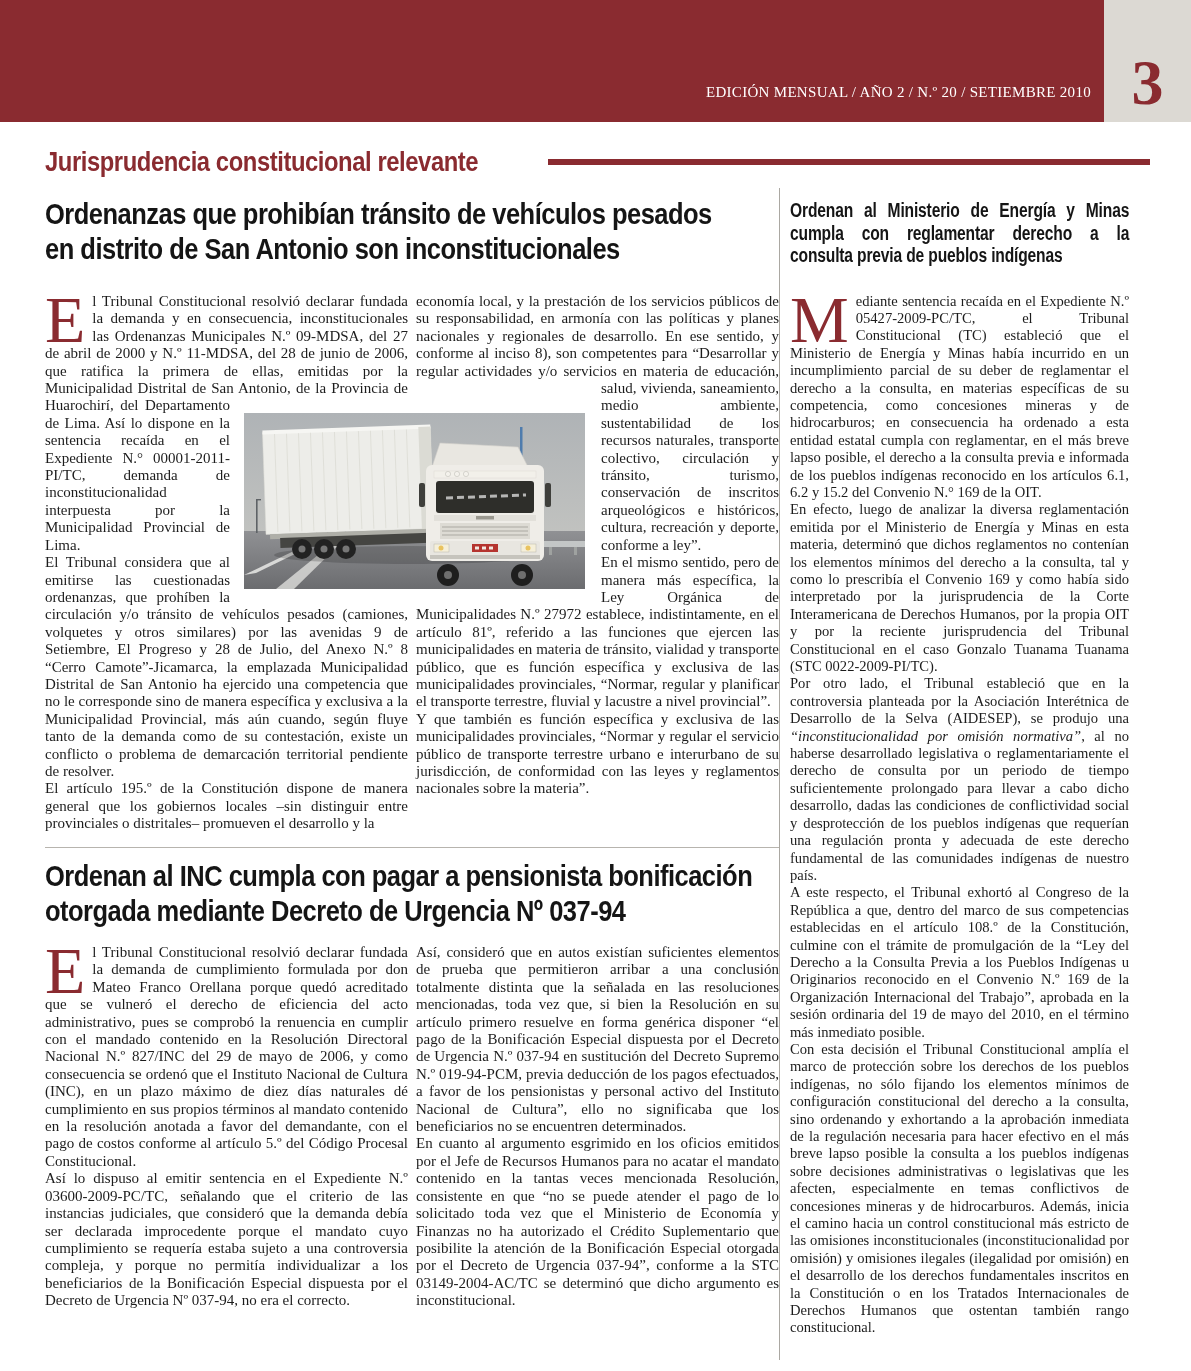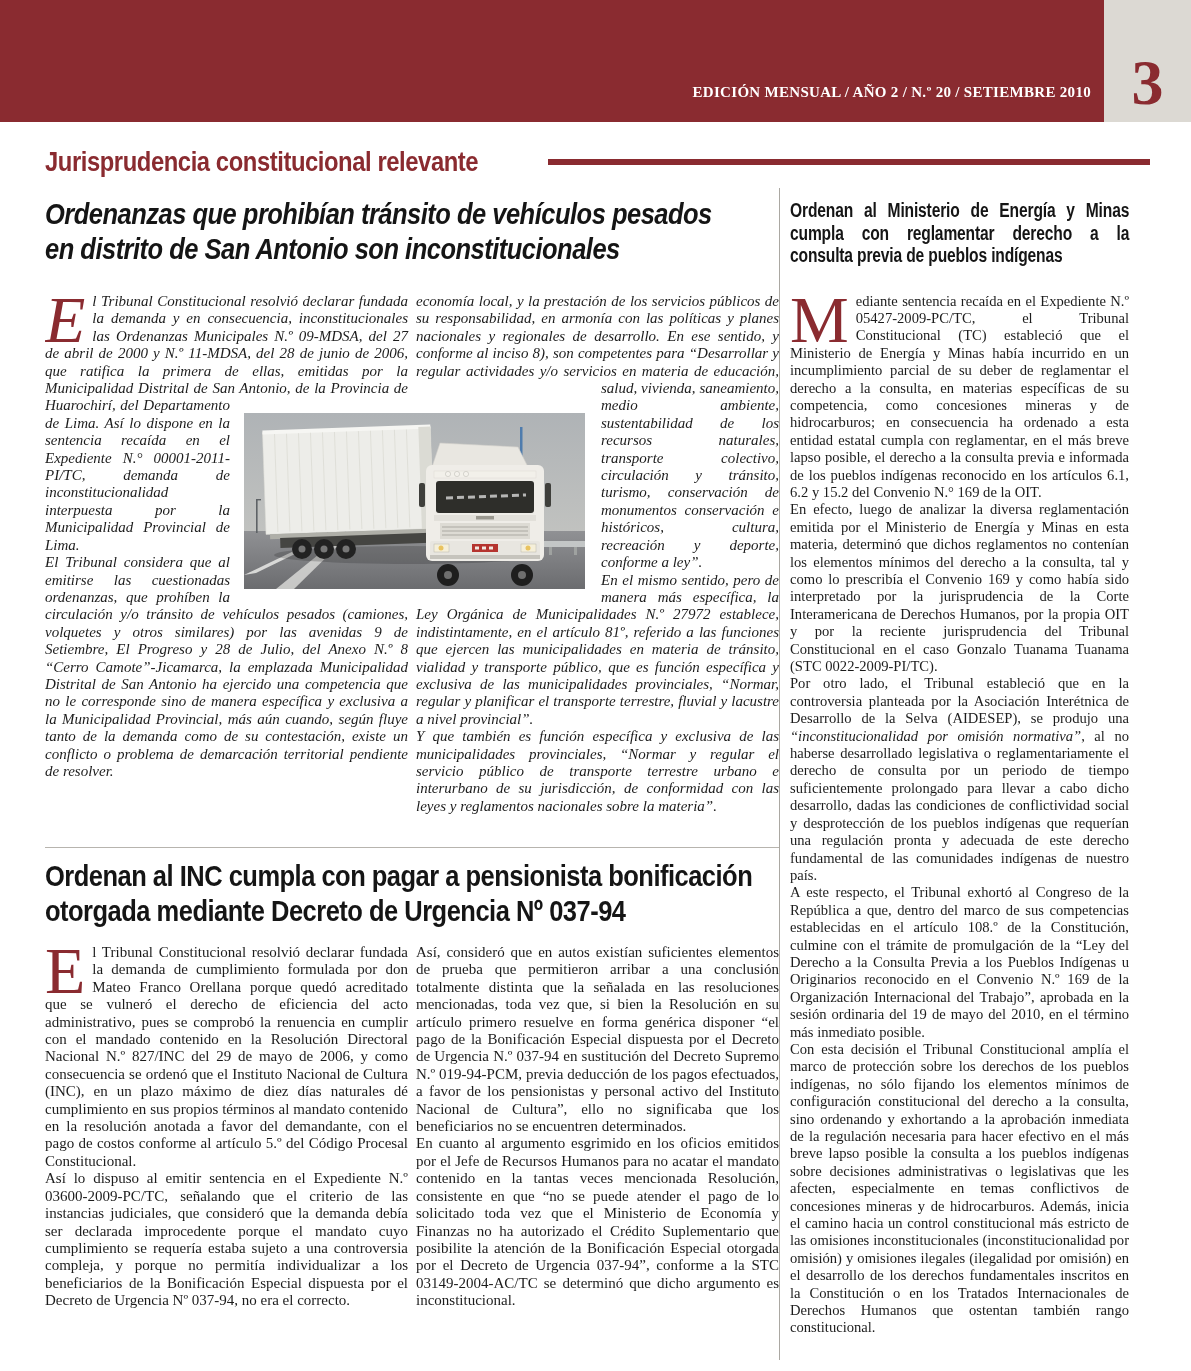--- a/index.html
+++ b/index.html
@@ -1,40 +1,40 @@
 <!DOCTYPE html>
 <html><head>
 <meta charset="utf-8">
 <style>
   html,body{margin:0;padding:0;background:#ffffff;}
   .page{position:relative;width:1191px;height:1371px;background:#fff;overflow:hidden;
         font-family:"Liberation Serif",serif;color:#1c1c1c;}
 
   
   .masthead{position:absolute;left:0;top:0;width:1104px;height:122px;background:#8A2B30;}
-  .edition{position:absolute;right:13px;bottom:21px;color:#ffffff;font-weight:bold;
+  .edition{position:absolute;right:13px;bottom:21px;color:#ffffff;font-weight:normal;
            font-size:15px;letter-spacing:.3px;font-family:"Liberation Serif",serif;}
   .pagenumbox{position:absolute;left:1104px;top:0;width:87px;height:122px;background:#DCD9D3;
               display:flex;align-items:flex-end;justify-content:center;}
   .pagenum{font-family:"Liberation Serif",serif;font-weight:bold;font-size:64px;line-height:.8;
            color:#8A2B30;padding-bottom:14px;}
 
   
   .sect{position:absolute;left:45px;top:146px;transform:scaleX(.85);transform-origin:left top;
         font-family:"Liberation Sans",sans-serif;font-weight:bold;font-size:28px;
         letter-spacing:-.5px;color:#8A2B30;white-space:nowrap;}
   .sectrule{position:absolute;left:548px;top:159px;width:602px;height:6px;background:#8A2B30;}
 
   
   .vdivider{position:absolute;left:779px;top:188px;width:1px;height:1172px;background:#ABA8A2;}
   .hsep{position:absolute;left:45px;top:847px;width:734px;height:1px;background:#B7B4AE;}
 
   
   .article{position:absolute;}
-  .art1{left:45px;top:196px;width:734px;font-style:italic;}
+  .art1{left:45px;top:196px;width:734px;}
   .art2{left:45px;top:858px;width:734px;}
   .art3{left:790px;top:199px;width:339px;}
 
   .bigtitle{transform:scaleX(.85);transform-origin:left top;width:863px;
             font-family:"Liberation Sans",sans-serif;font-weight:bold;font-size:30px;
             line-height:35px;letter-spacing:-.6px;color:#151515;}
   .bigtitle .tline{display:block;white-space:nowrap;}
 
   .rtitle{transform:scaleX(.8);transform-origin:left top;width:424px;
           font-family:"Liberation Sans",sans-serif;font-weight:bold;font-size:19.5px;
@@ -85,26 +85,27 @@
     </div>
     <div class="cols">
       <div class="col">
         <p class="body-p">
           <span class="dropcap">E</span>
           <span>l Tribunal Constitucional resolvió declarar fundada la demanda y en consecuencia, inconstitucionales las Ordenanzas Municipales N.º 09-MDSA, del 27 de abril de 2000 y N.º 11-MDSA, del 28 de junio de 2006, que ratifica la primera de ellas, emitidas por la Municipalidad Distrital de San Antonio,</span>
           <span class="spacer-r"></span>
           <span>de la Provincia de Huarochirí, del Departamento de Lima. Así lo dispone en la sentencia recaída en el Expediente N.° 00001-2011-PI/TC, demanda de inconstitucionalidad interpuesta por la Municipalidad Provincial de Lima.</span>
         </p>
         <p class="body-p">El Tribunal considera que al emitirse las cuestionadas ordenanzas, que prohíben la circulación y/o tránsito de vehículos pesados (camiones, volquetes y otros similares) por las avenidas 9 de Setiembre, El Progreso y 28 de Julio, del Anexo N.º 8 “Cerro Camote”-Jicamarca, la emplazada Municipalidad Distrital de San Antonio ha ejercido una competencia que no le corresponde sino de manera específica y exclusiva a la Municipalidad Provincial, más aún cuando, según fluye tanto de la demanda como de su contestación, existe un conflicto o problema de demarcación territorial pendiente de resolver.</p>
+        <p class="body-p">El artículo 195.º de la Constitución dispone de manera general que los gobiernos locales –sin distinguir entre provinciales o distritales– promueven el desarrollo y la</p>
       </div>
       <div class="col">
         <p class="body-p">
           <span>economía local, y la prestación de los servicios públicos de su responsabilidad, en armonía con las políticas y planes nacionales y regionales de desarrollo. En ese sentido, y conforme al inciso 8), son competentes para “Desarrollar y regular actividades y/o servicios en materia de educación, salud, vivienda,</span>
           <span class="spacer-l"></span>
-          <span>saneamiento, medio ambiente, sustentabilidad de los recursos naturales, transporte colectivo, circulación y tránsito, turismo, conservación de monumentos conservación e históricos, cultura, recreación y deporte, conforme a ley”.</span>
+          <span>saneamiento, medio ambiente, sustentabilidad de los recursos naturales, transporte colectivo, circulación y tránsito, turismo, conservación de inscritos arqueológicos e históricos, cultura, recreación y deporte, conforme a ley”.</span>
         </p>
         <p class="body-p">En el mismo sentido, pero de manera más específica, la Ley Orgánica de Municipalidades N.º 27972 establece, indistintamente, en el artículo 81º, referido a las funciones que ejercen las municipalidades en materia de tránsito, vialidad y transporte público, que es función específica y exclusiva de las municipalidades provinciales, “Normar, regular y planificar el transporte terrestre, fluvial y lacustre a nivel provincial”.</p>
         <p class="body-p">Y que también es función específica y exclusiva de las municipalidades provinciales, “Normar y regular el servicio público de transporte terrestre urbano e interurbano de su jurisdicción, de conformidad con las leyes y reglamentos nacionales sobre la materia”.</p>
       </div>
     </div>
   </div>
 
   <div class="photo">
     <svg width="341" height="176" viewBox="0 0 341 176">
       <defs>

